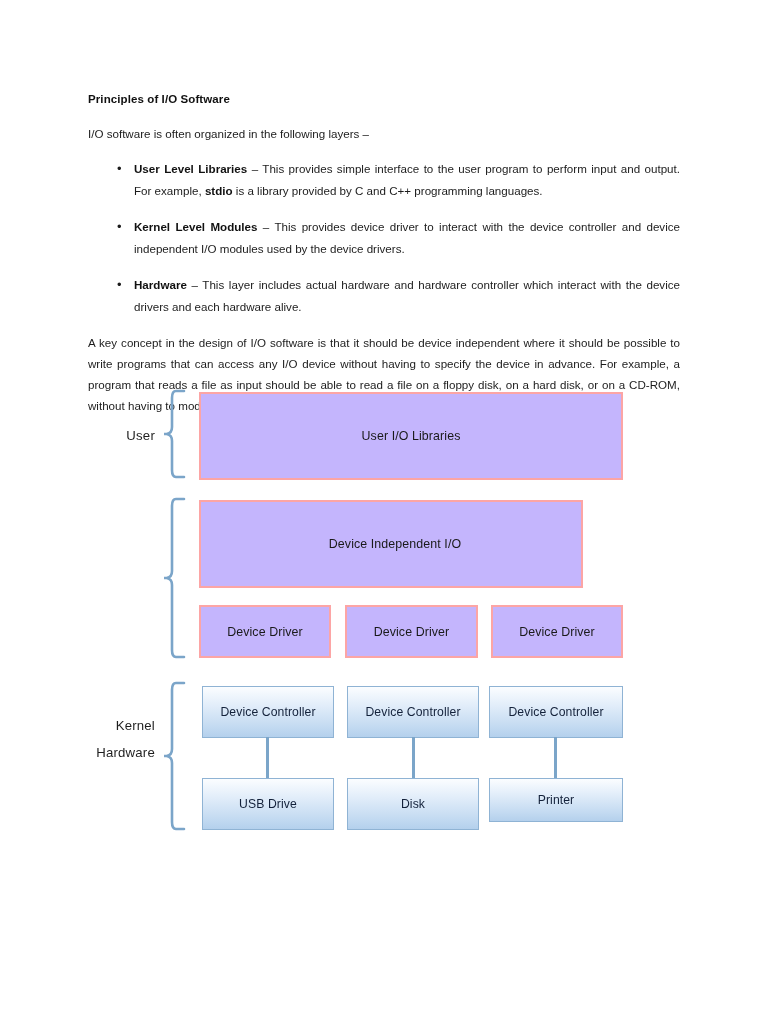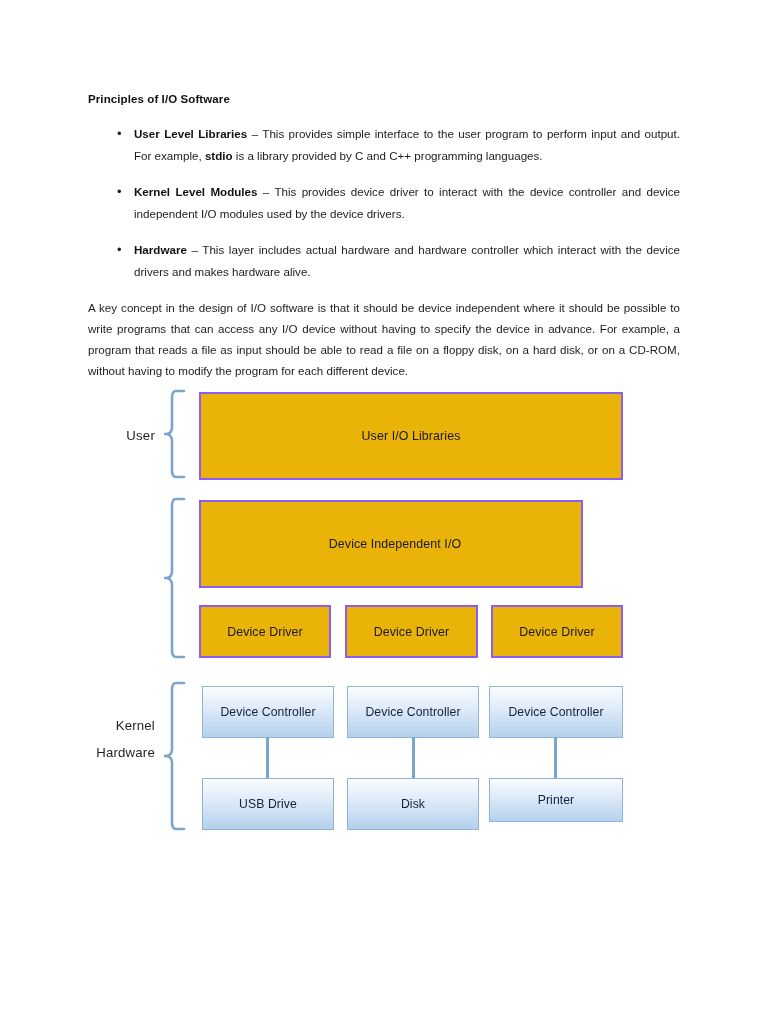--- a/index.html
+++ b/index.html
@@ -89,22 +89,22 @@
     text-align: right;
     white-space: nowrap;
     letter-spacing: 0.2px;
   }
   .brace {
     position: absolute;
   }
   .box {
     position: absolute;
     box-sizing: border-box;
-    border: 2px solid #8b5cf6;
-    background: #eab308;
+    border: 2px solid #fca5a5;
+    background: #c4b5fd;
     display: flex;
     align-items: center;
     justify-content: center;
     font-size: 12.4px;
     color: #1a1a1a;
     letter-spacing: 0.1px;
   }
   .box.hw {
     border: 1px solid #8fb3d4;
     background: linear-gradient(to bottom, #fbfdff 0%, #e3eefa 35%, #c3daf1 80%, #b4d0ec 100%);
@@ -129,33 +129,34 @@
 </style>
 </head>
 <body>
 
 <div class="page">
 
   <div class="content">
 
     <div class="heading">Principles of I/O Software</div>
 
+    <p class="para lead">I/O software is often organized in the following layers –</p>
 
     <ul class="bullets">
 
       <li class="bullet">
         <span class="dot">•</span><span class="b">User Level Libraries</span><span> – This provides simple interface to the user program to perform input and output. For example, </span><span class="b">stdio</span><span> is a library provided by C and C++ programming languages.</span>
       </li>
 
       <li class="bullet">
         <span class="dot">•</span><span class="b">Kernel Level Modules</span><span> – This provides device driver to interact with the device controller and device independent I/O modules used by the device drivers.</span>
       </li>
 
       <li class="bullet">
-        <span class="dot">•</span><span class="b">Hardware</span><span> – This layer includes actual hardware and hardware controller which interact with the device drivers and makes hardware alive.</span>
+        <span class="dot">•</span><span class="b">Hardware</span><span> – This layer includes actual hardware and hardware controller which interact with the device drivers and each hardware alive.</span>
       </li>
 
     </ul>
 
     <p class="para" style="margin-top:15px;">A key concept in the design of I/O software is that it should be device independent where it should be possible to write programs that can access any I/O device without having to specify the device in advance. For example, a program that reads a file as input should be able to read a file on a floppy disk, on a hard disk, or on a CD-ROM, without having to modify the program for each different device.</p>
   </div>
 
   <div class="diagram">
 
     <div class="layer-label" style="left:60px; top:48px; width:95px;">User</div>

